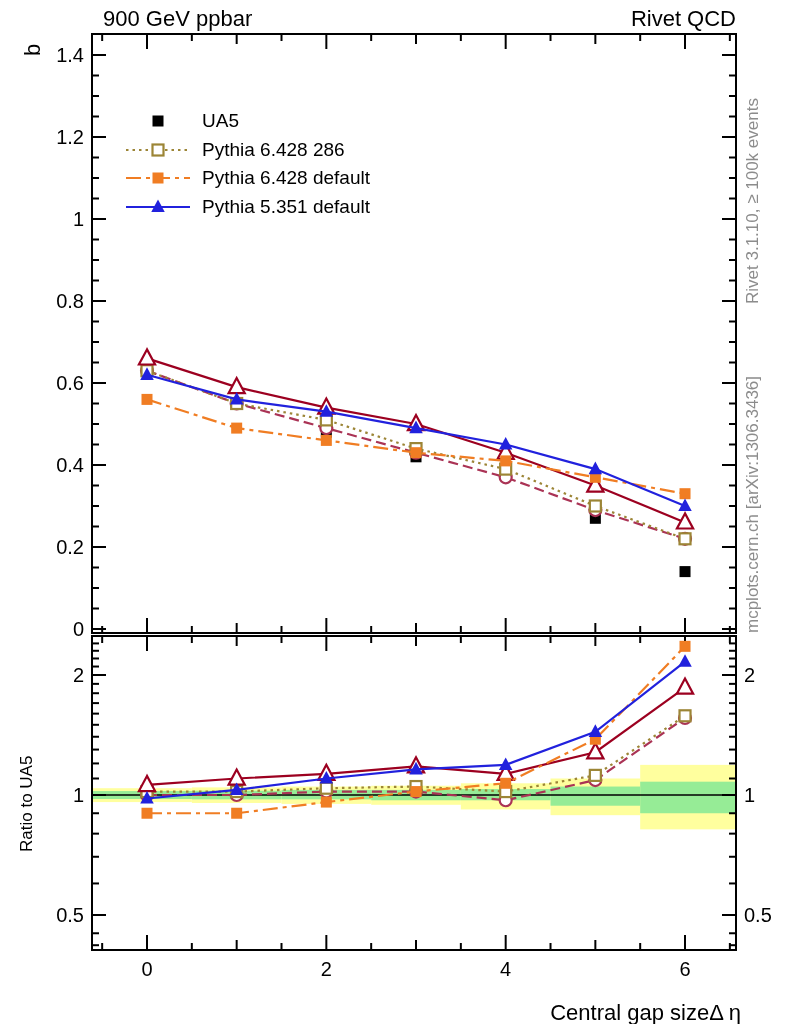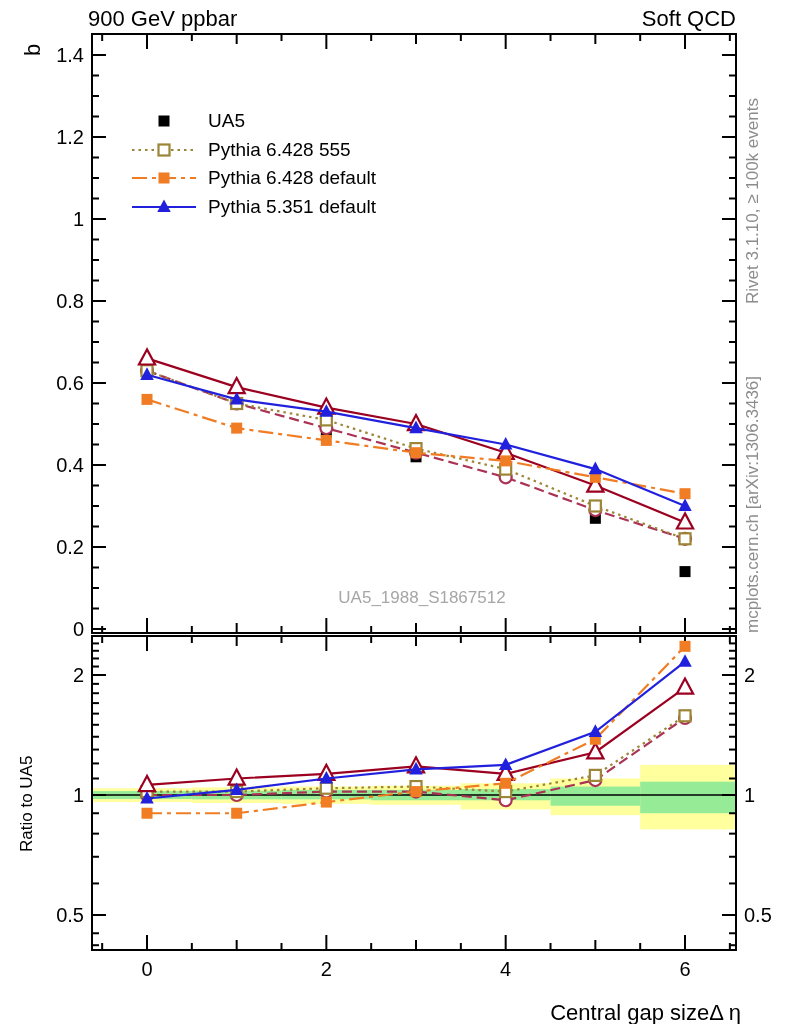--- a/index.html
+++ b/index.html
@@ -2,31 +2,31 @@
 <html><head>
 <meta charset="utf-8">
 <style>
   html,body{margin:0;padding:0;background:#fff;}
   #page{position:relative;width:786px;height:1024px;background:#fff;overflow:hidden;
         font-family:"Liberation Sans",sans-serif;color:#000;}
   #plot-svg{position:absolute;left:0;top:0;}
   #plot-svg text{font-family:"Liberation Sans",sans-serif;}
   .t{position:absolute;line-height:1;white-space:nowrap;}
   .title{font-size:22px;top:8px;}
-  #title-left{left:88px;}
+  #title-left{left:103px;}
   #title-right{right:50px;}
   .vert{transform:rotate(-90deg);transform-origin:0 0;}
   #ylabel-main{left:22px;top:56px;font-size:22px;}
   #ylabel-ratio{left:18px;top:852px;font-size:17px;}
   .side{color:#8c8c8c;font-size:17px;}
   #side-top{left:744px;top:304px;}
   #side-bottom{left:744px;top:633px;}
   #watermark{left:322px;top:589px;width:200px;text-align:center;color:#a6a6a6;font-size:17px;}
   #xlabel{right:45px;top:1002px;font-size:22px;}
-  #legend{position:absolute;left:132px;top:107px;}
+  #legend{position:absolute;left:126px;top:107px;}
   .legend-row{display:flex;align-items:center;height:28.5px;}
   .legend-row svg{display:block;}
   .legend-label{margin-left:12px;font-size:19px;}
 </style>
 </head>
 <body>
 
 <div id="page">
   <svg id="plot-svg" width="786" height="1024" viewBox="0 0 786 1024">
       <g>
@@ -327,48 +327,47 @@
         <polygon points="236.67000000000002,782.3817985100478 229.92000000000002,794.9817985100478 243.42000000000002,794.9817985100478" fill="#2121dd" stroke="none" stroke-width="2.2"></polygon>
         <polygon points="326.34000000000003,770.9967364274156 319.59000000000003,783.5967364274156 333.09000000000003,783.5967364274156" fill="#2121dd" stroke="none" stroke-width="2.2"></polygon>
         <polygon points="416.01,761.8005996952276 409.26,774.4005996952276 422.76,774.4005996952276" fill="#2121dd" stroke="none" stroke-width="2.2"></polygon>
         <polygon points="505.68,757.379426492798 498.93,769.979426492798 512.4300000000001,769.979426492798" fill="#2121dd" stroke="none" stroke-width="2.2"></polygon>
         <polygon points="595.35,724.360874401624 588.6,736.960874401624 602.1,736.960874401624" fill="#2121dd" stroke="none" stroke-width="2.2"></polygon>
         <polygon points="685.02,654.1532894161238 678.27,666.7532894161238 691.77,666.7532894161238" fill="#2121dd" stroke="none" stroke-width="2.2"></polygon>
       </g>
     </svg>
 
   <div class="t title" id="title-left">900 GeV ppbar</div>
-  <div class="t title" id="title-right">Soft QCD</div>
+  <div class="t title" id="title-right">Rivet QCD</div>
 
   <div class="t vert" id="ylabel-main">b</div>
   <div class="t vert" id="ylabel-ratio">Ratio to UA5</div>
 
   <div class="t vert side" id="side-top">Rivet 3.1.10, ≥ 100k events</div>
   <div class="t vert side" id="side-bottom">mcplots.cern.ch [arXiv:1306.3436]</div>
 
-  <div class="t" id="watermark">UA5_1988_S1867512</div>
   <div class="t" id="xlabel">Central gap sizeΔ η</div>
 
   <div id="legend">
       <div class="legend-row">
         <svg width="64" height="24">
           <g>
             <rect x="26.5" y="6.5" width="11" height="11" fill="#000000" stroke="none" stroke-width="2.2"></rect>
           </g>
         </svg>
         <span class="legend-label">UA5</span>
       </div>
       <div class="legend-row">
         <svg width="64" height="24">
           <g>
             <line x1="0" y1="12" x2="64" y2="12" stroke="#9c8536" stroke-width="2.2" stroke-dasharray="2.5,4"></line>
             <rect x="26.5" y="6.5" width="11" height="11" fill="#fff" stroke="#9c8536" stroke-width="2.2"></rect>
           </g>
         </svg>
-        <span class="legend-label">Pythia 6.428 555</span>
+        <span class="legend-label">Pythia 6.428 286</span>
       </div>
       <div class="legend-row">
         <svg width="64" height="24">
           <g>
             <line x1="0" y1="12" x2="64" y2="12" stroke="#f07d23" stroke-width="2.2" stroke-dasharray="15,5,4,5"></line>
             <rect x="26.5" y="6.5" width="11" height="11" fill="#f07d23" stroke="none" stroke-width="2.2"></rect>
           </g>
         </svg>
         <span class="legend-label">Pythia 6.428 default</span>
       </div>

